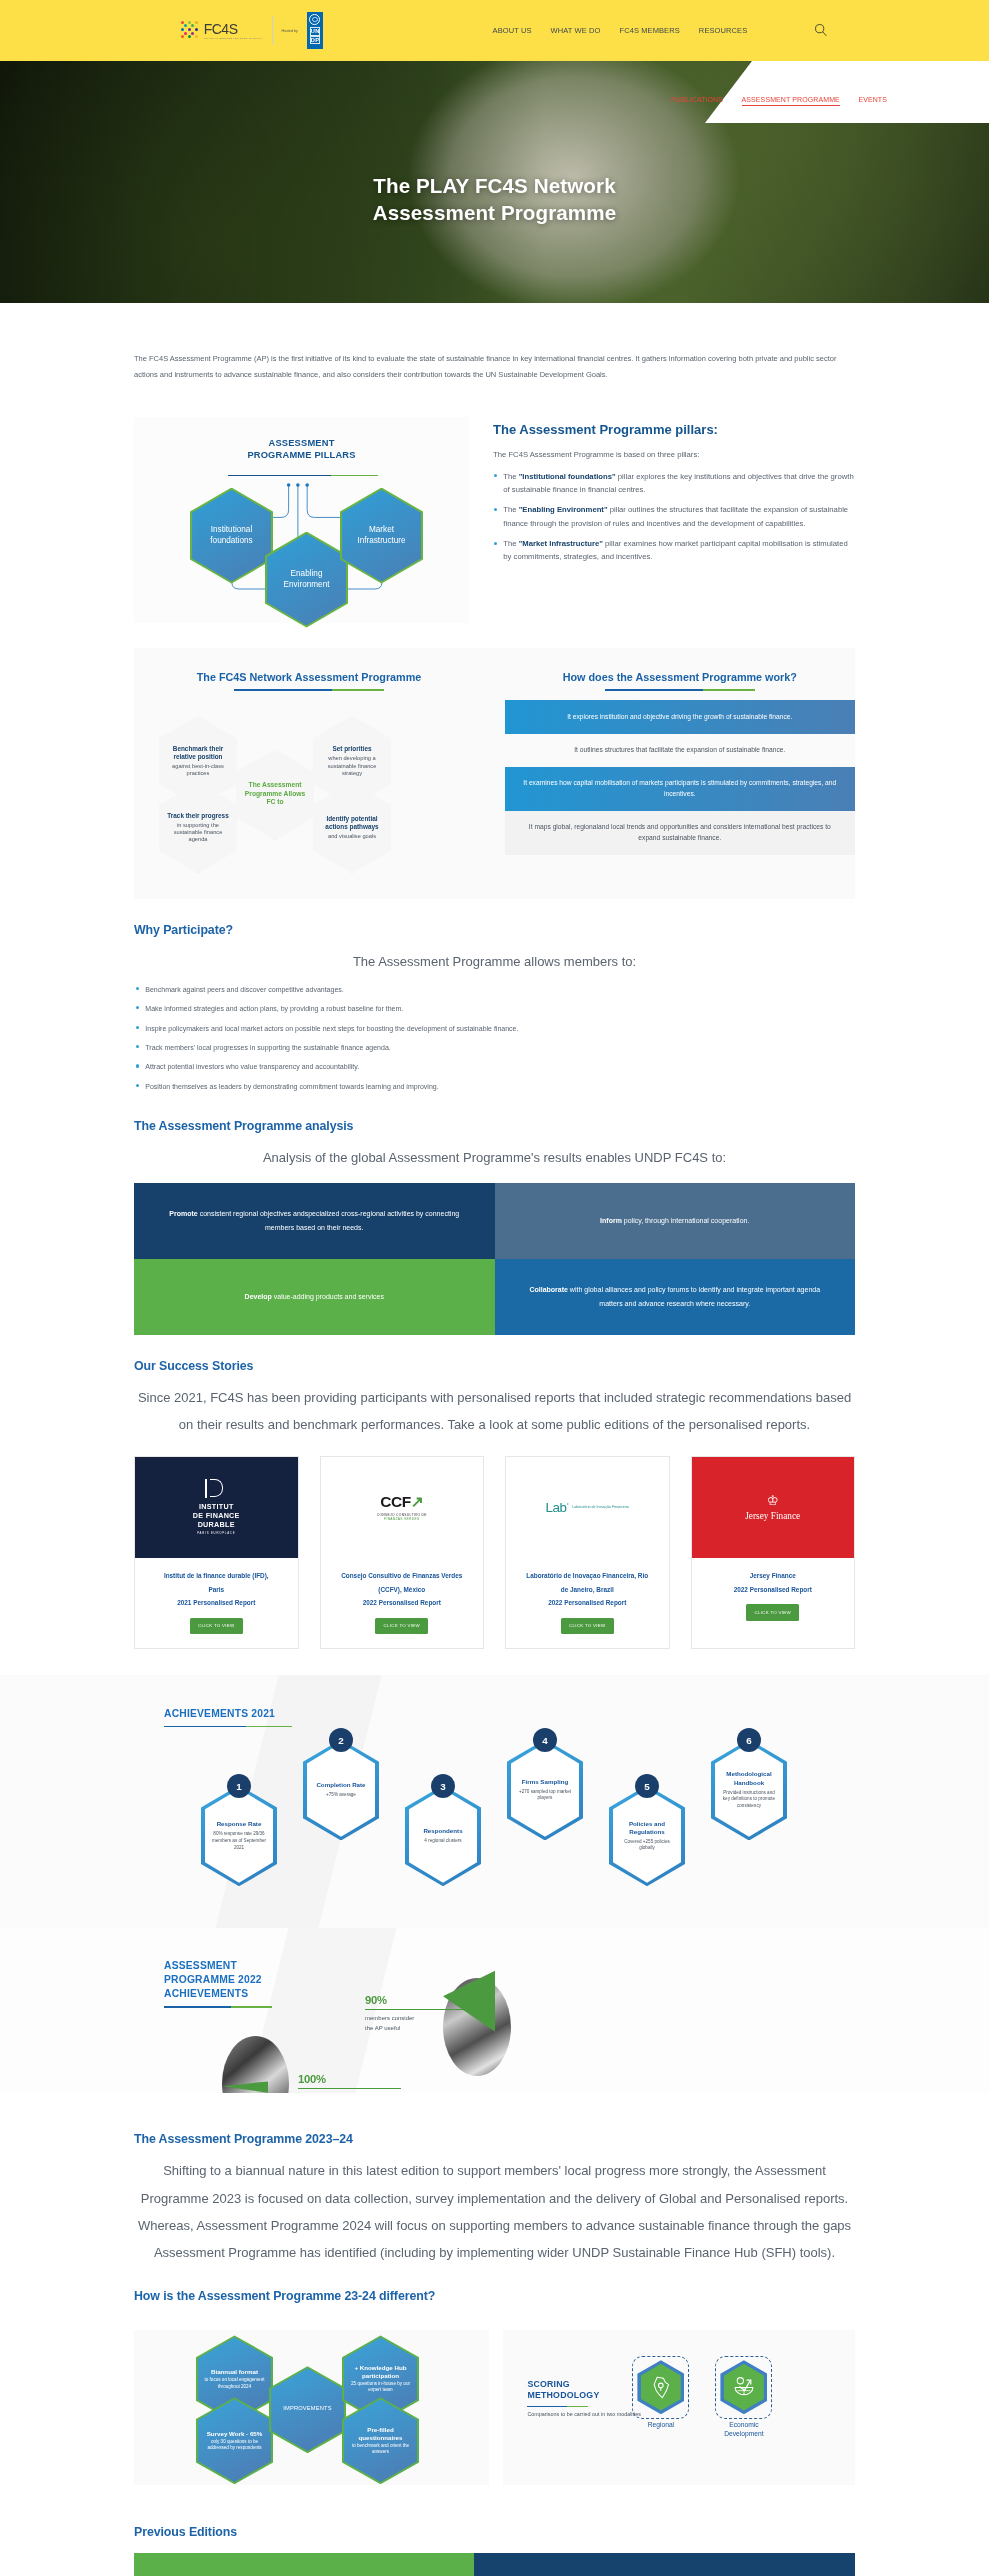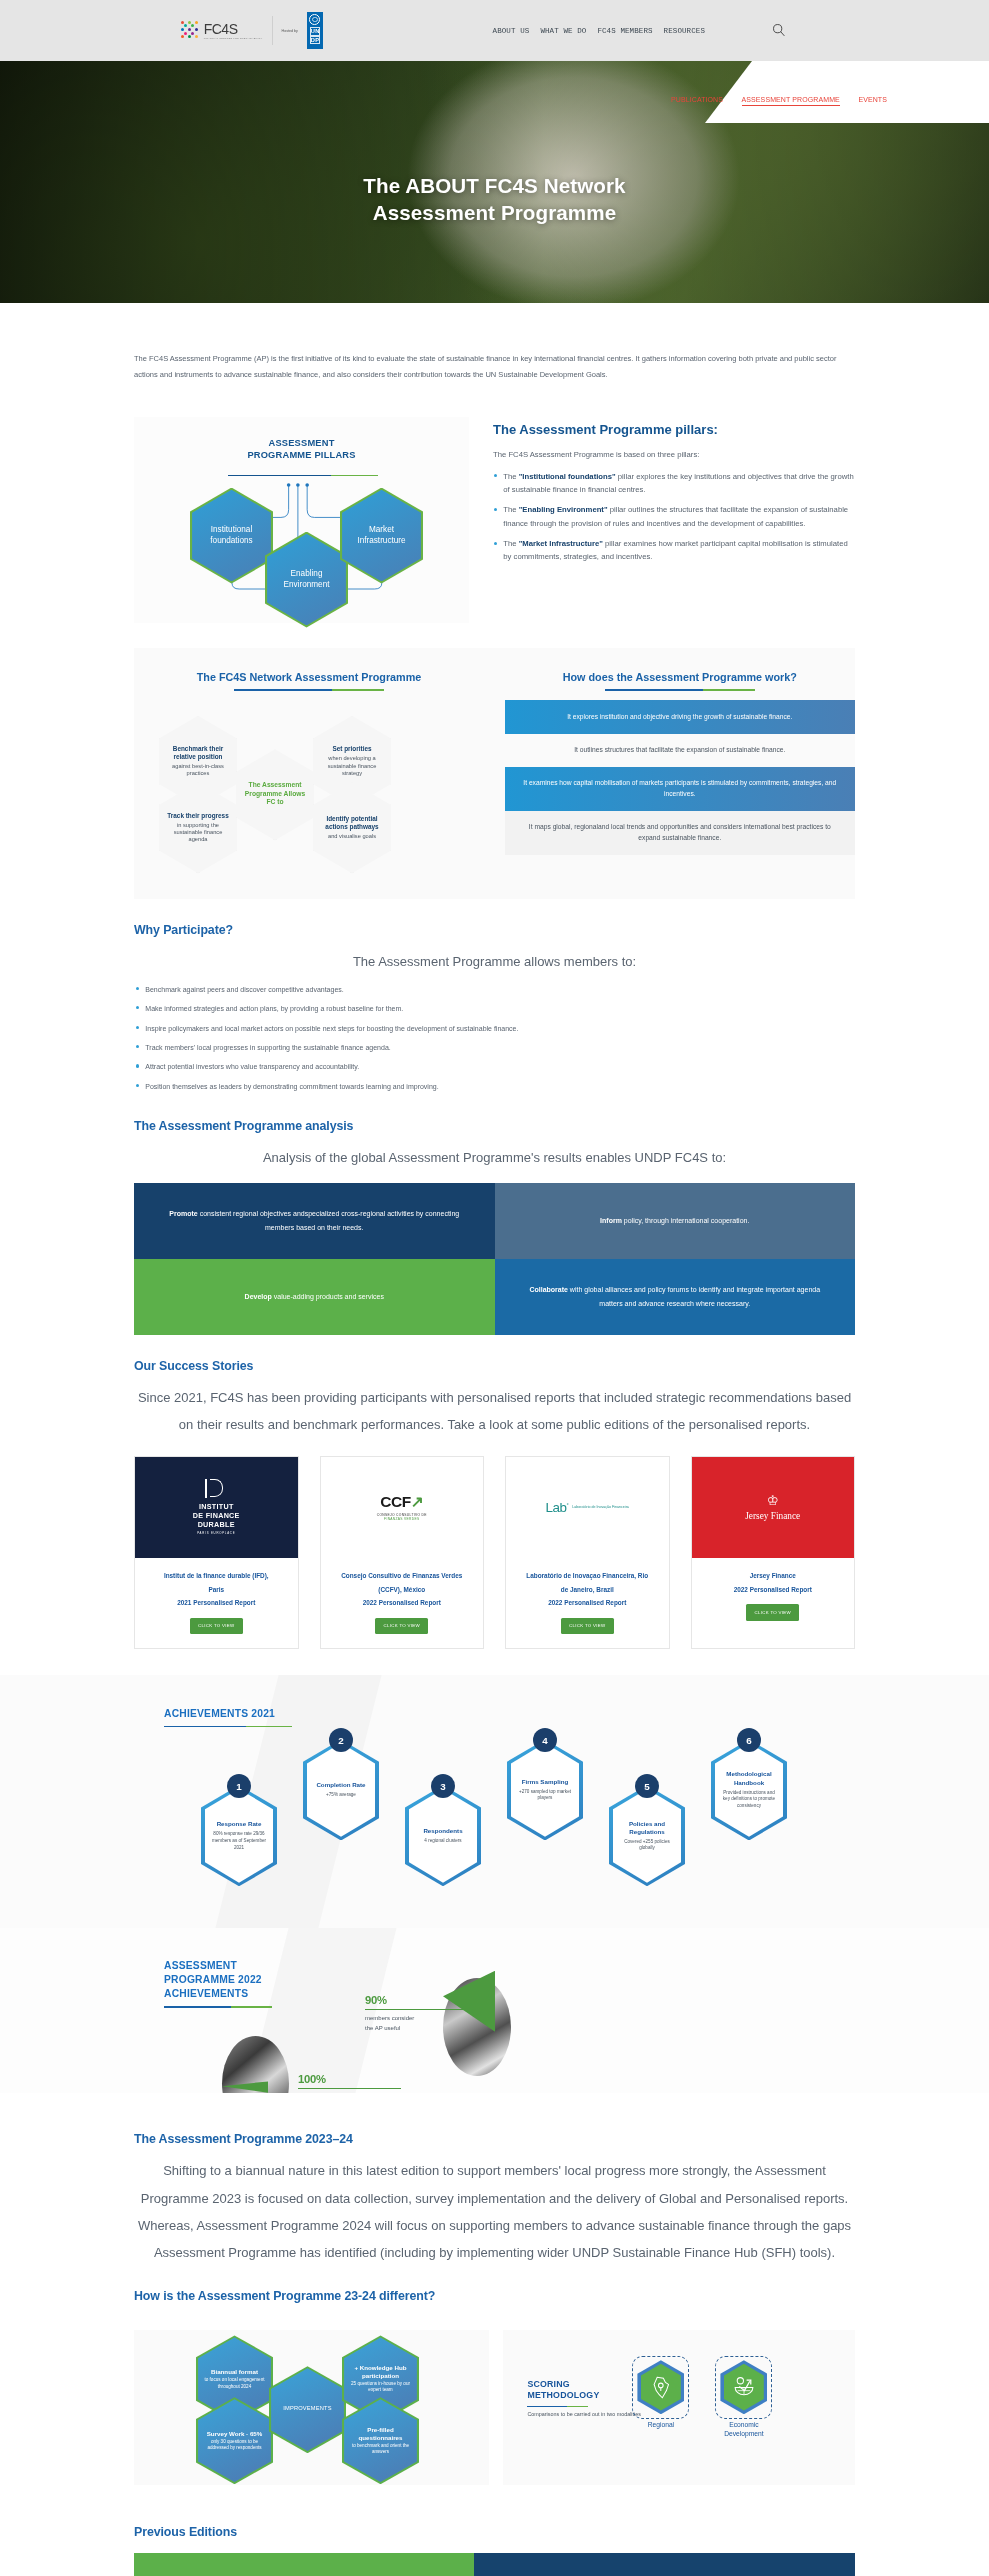--- a/index.html
+++ b/index.html
@@ -7,36 +7,36 @@
   body {
     width: 989px;
     font-family: "Liberation Sans", sans-serif;
     background: #ffffff;
     color: #3d4852;
     -webkit-font-smoothing: antialiased;
   }
   .wrap { width: 721px; margin: 16px auto; }
 
   
-  .topbar { height: 61px; background: #e5e5e5; display: flex; align-items: center; }
+  .topbar { height: 61px; background: #fde047; display: flex; align-items: center; }
   .topbar-inner { width: 814px; margin: 0 auto; display: flex; align-items: center; }
   .logo-block { display: flex; align-items: center; gap: 9.3px; margin-left: 93px; }
   .fc4s-logo { display: flex; align-items: center; gap: 3.6px; }
   .dotgrid { width: 19.6px; height: 19.6px; position: relative; }
   .dotgrid i { position: absolute; width: 3.1px; height: 3.1px; border-radius: 50%; display:block; }
   .fc4s-word { font-size: 14px; font-weight: 400; color: #3b3b3b; letter-spacing: -0.5px; line-height: 1; }
   .fc4s-sub { font-size: 2.3px; color: #777; letter-spacing: 0.3px; margin-top: 1px; }
   .divider-v { width: 0.5px; height: 29px; background: #cfcfcf; }
   .hostedby { font-size: 3.6px; color: #555; transform: rotate(0deg); }
   .undp-logo { width: 15.5px; height: 37px; background: #0468b1; display: flex; flex-direction: column; align-items: center; justify-content: flex-start; padding-top: 2.1px; }
   .undp-emblem { width: 10.8px; height: 10.8px; border-radius: 50%; border: 0.8px solid #fff; position: relative; }
   .undp-emblem:after { content:""; position:absolute; inset:1.5px; border-radius:50%; border:0.5px solid rgba(255,255,255,.7); }
   .undp-letters { color: #fff; font-size: 5.7px; font-weight: 700; line-height: 6.2px; text-align: center; letter-spacing: 0.5px; margin-top: 2.1px; }
   .undp-letters span { display:block; border:0.5px solid rgba(255,255,255,.85); width:10.3px; margin:0.5px auto; }
-  .mainnav { margin-left: 170px; display: flex; gap: 11px; font-family: Liberation Mono, monospace; }
+  .mainnav { margin-left: 170px; display: flex; gap: 19px; }
   .mainnav a { font-size: 7.5px; letter-spacing: 0.1px; color: #3d4852; text-decoration: none; font-weight: 500; }
   .search-btn { margin-left: 67px; cursor: pointer; }
 
   
   .hero { position: relative; height: 242px; overflow: hidden;
     background:
       radial-gradient(ellipse 268px 216px at 58% 48%, rgba(225,220,205,.92) 0%, rgba(190,190,170,.55) 46%, rgba(40,60,30,0) 62%),
       radial-gradient(circle at 80% 30%, #5f7a36 0%, rgba(95,122,54,0) 45%),
       radial-gradient(circle at 20% 75%, #405a22 0%, rgba(64,90,34,0) 55%),
       linear-gradient(115deg, #11180c 0%, #24361a 25%, #3c5526 50%, #577433 72%, #2c3d1d 100%);
@@ -282,21 +282,21 @@
 </div>
 
 <div class="hero">
   <div class="hero-clip"></div>
   <div class="hero-subnav">
     <a href="#">PUBLICATIONS</a>
     <a href="#" class="active">ASSESSMENT PROGRAMME</a>
     <a href="#">EVENTS</a>
   </div>
   <div class="hero-title">
-    <div>The ABOUT FC4S Network</div>
+    <div>The PLAY FC4S Network</div>
     <div>Assessment Programme</div>
   </div>
 </div>
 
 <div class="wrap">
 
   <section class="intro">
     <p>The FC4S Assessment Programme (AP) is the first initiative of its kind to evaluate the state of sustainable finance in key international financial centres. It gathers information covering both private and public sector actions and instruments to advance sustainable finance, and also considers their contribution towards the UN Sustainable Development Goals.</p>
   </section>
 

